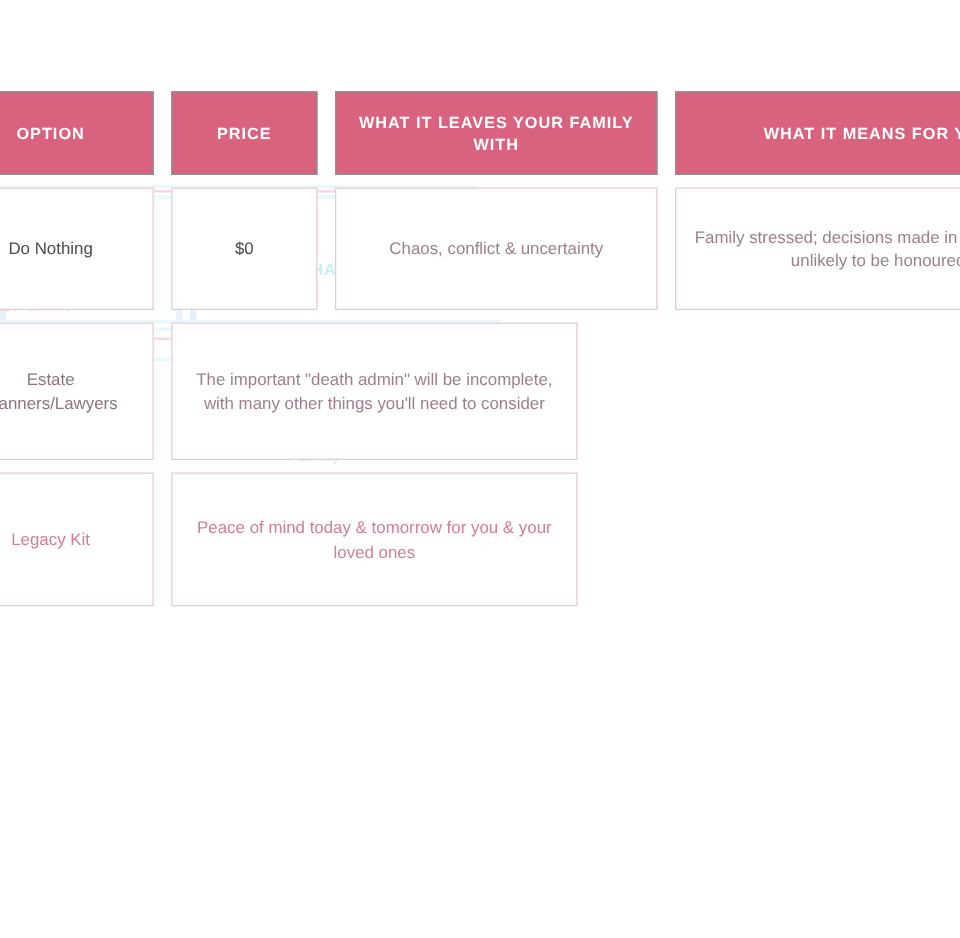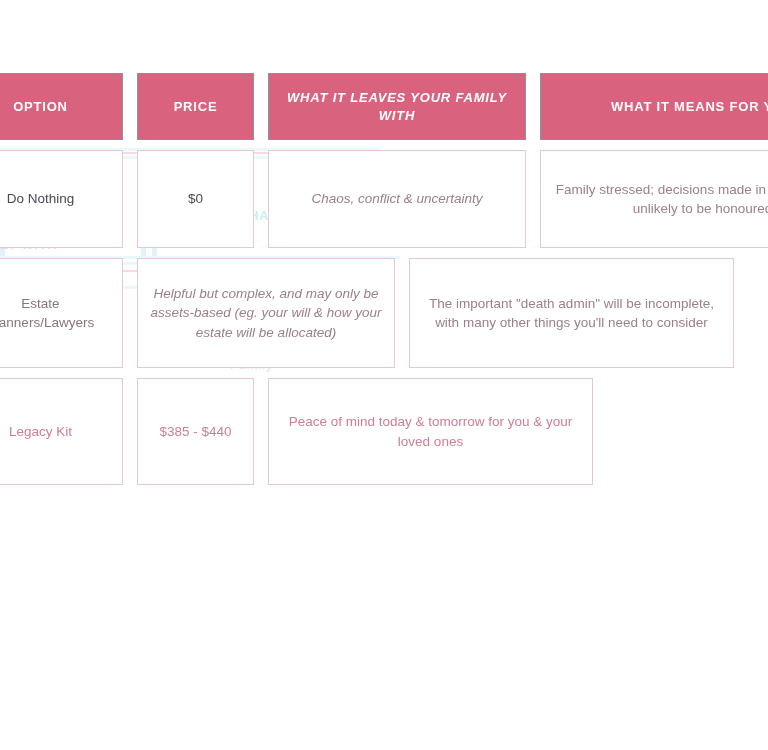--- a/index.html
+++ b/index.html
@@ -26,21 +26,21 @@
 
   .t-row {
     display: flex;
     align-items: stretch;
     gap: 14px;
   }
 
   
   .c1 { flex: 0 0 165px; }
   .c2 { flex: 0 0 117px; }
-  .c3 { flex: 0 0 258px; font-style: italic; }
+  .c3 { flex: 0 0 258px; }
   .c4 { flex: 0 0 325px; }
 
   
   .t-head {
     margin-bottom: 10px;
   }
   .th {
     background: #d9637f;
     border: 1px solid #8e8e93;
     box-sizing: border-box;
@@ -158,23 +158,21 @@
 
   <div class="t-row t-body-row row-1">
     <div class="td c1">Do Nothing</div>
     <div class="td c2">$0</div>
     <div class="td c3">Chaos, conflict &amp; uncertainty</div>
     <div class="td c4">Family stressed; decisions made in crisis; wishes unlikely to be honoured</div>
   </div>
 
   <div class="t-row t-body-row row-2">
     <div class="td c1">Estate Planners/Lawyers</div>
-    <div class="td c3">Helpful but complex, and may only be assets-based (eg. your will &amp; how your estate will be allocated)</div>
     <div class="td c4">The important "death admin" will be incomplete, with many other things you'll need to consider</div>
   </div>
 
   <div class="t-row t-body-row row-3">
     <div class="td c1">Legacy Kit</div>
-    <div class="td c2">$385 - $440</div>
     <div class="td c4">Peace of mind today &amp; tomorrow for you &amp; your loved ones</div>
   </div>
 
 </div>
 
 </body></html>

